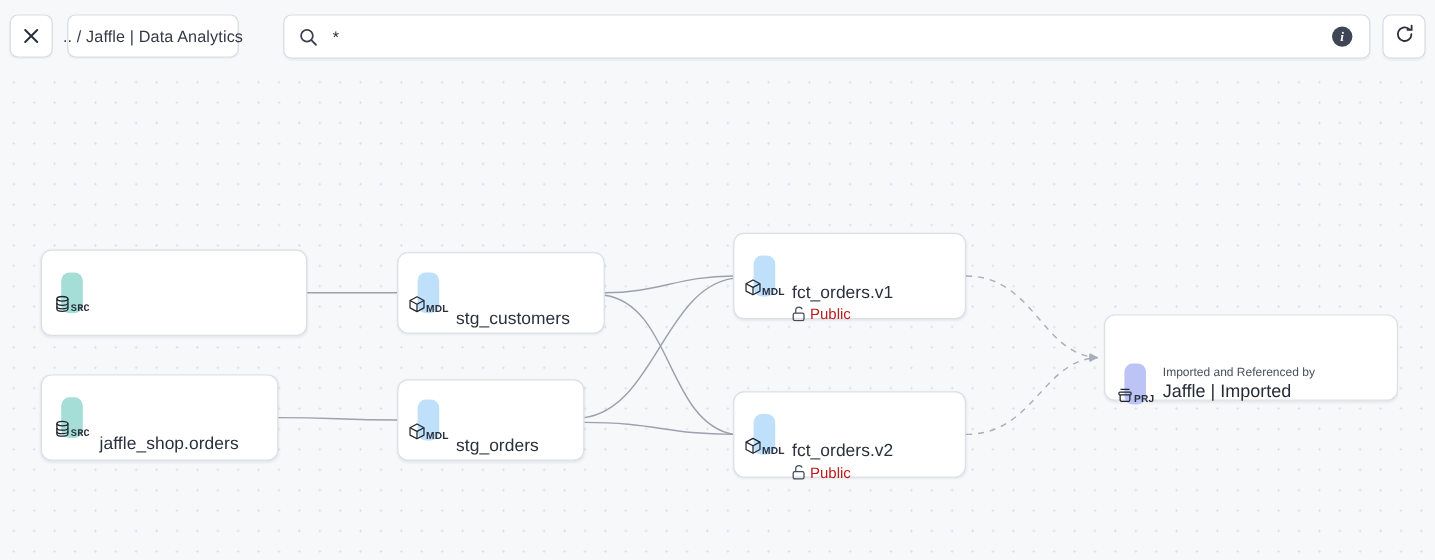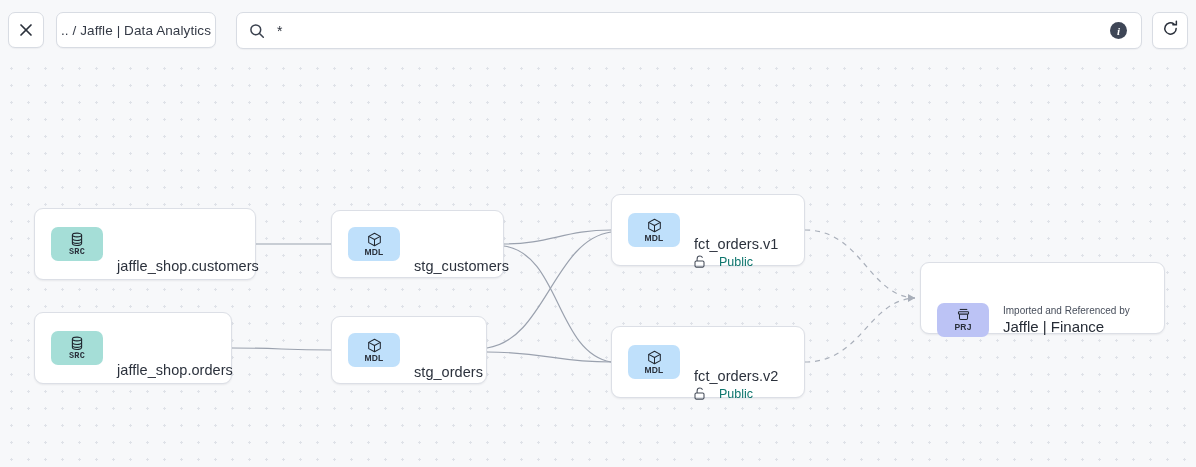--- a/index.html
+++ b/index.html
@@ -42,21 +42,21 @@
     border: 1px solid #d8dce3;
     border-radius: 7px;
     display: flex;
     align-items: center;
     justify-content: center;
     cursor: pointer;
     box-shadow: 0 1px 1px rgba(20,25,40,0.04);
   }
   #close-btn { left: 8px; top: 12px; width: 36px; height: 36px; }
   #breadcrumb-btn {
-    left: 56px; top: 12px; width: 160px; height: 36px;
+    left: 56px; top: 12px; width: 143px; height: 36px;
     font-size: 13.5px; color: #343a46; letter-spacing: .1px;
     white-space: nowrap;
   }
   #search-box {
     position: absolute;
     left: 236px; top: 12px; width: 906px; height: 37px;
     background: #ffffff;
     border: 1px solid #d8dce3;
     border-radius: 7px;
     display: flex;
@@ -100,25 +100,25 @@
     border: 1px solid #dcdfe6;
     border-radius: 9px;
     display: flex;
     align-items: center;
     padding: 0 16px;
     box-shadow: 0 1px 2px rgba(25,30,45,0.07);
     z-index: 3;
     cursor: pointer;
   }
   .badge {
-    width: 52px; height: 34px;
+    width: 18px; height: 34px;
     border-radius: 7px;
     display: flex;
-    flex-direction: column;
-    align-items: center;
+    flex-direction: row;
+    align-items: flex-end;
     justify-content: center;
     flex: 0 0 auto;
     line-height: 1;
   }
   .badge .glyph { height: 15px; display:flex; align-items:center; }
   .badge .tag {
     font-size: 8.5px;
     font-weight: 600;
     letter-spacing: .2px;
     color: #2a303b;
@@ -131,24 +131,24 @@
   .node-body { margin-left: 14px; min-width: 0; margin-top: 44px; }
   .node-title {
     font-size: 14.5px;
     color: #2b313c;
     white-space: nowrap;
     letter-spacing: .05px;
   }
   .node-sub {
     display: flex;
     align-items: center;
-    gap: 14px;
+    gap: 4px;
     margin-top: 3px;
     font-size: 12.5px;
-    color: #0f766e;
+    color: #b91c1c;
     white-space: nowrap;
   }
   .node-kicker {
     font-size: 10px;
     color: #474e5b;
     white-space: nowrap;
   }
   .node-name2 {
     font-size: 15px;
     color: #262c36;
@@ -210,23 +210,20 @@
     <div class="badge badge-src">
       <span class="glyph">
         <svg width="14" height="15" viewBox="0 0 14 15" fill="none" stroke="#20262f" stroke-width="1.1">
           <ellipse cx="7" cy="3" rx="4.6" ry="1.9"></ellipse>
           <path d="M2.4,3 V11.6 C2.4,12.65 4.46,13.5 7,13.5 C9.54,13.5 11.6,12.65 11.6,11.6 V3"></path>
           <path d="M2.4,6.6 C2.4,7.65 4.46,8.5 7,8.5 C9.54,8.5 11.6,7.65 11.6,6.6"></path>
           <path d="M2.4,9.5 C2.4,10.55 4.46,11.4 7,11.4 C9.54,11.4 11.6,10.55 11.6,9.5"></path>
         </svg>
       </span>
       <span class="tag">SRC</span>
-    </div>
-    <div class="node-body">
-      <div class="node-title">jaffle_shop.customers</div>
     </div>
   </div>
 
   <div class="node" id="node-src-orders">
     <div class="badge badge-src">
       <span class="glyph">
         <svg width="14" height="15" viewBox="0 0 14 15" fill="none" stroke="#20262f" stroke-width="1.1">
           <ellipse cx="7" cy="3" rx="4.6" ry="1.9"></ellipse>
           <path d="M2.4,3 V11.6 C2.4,12.65 4.46,13.5 7,13.5 C9.54,13.5 11.6,12.65 11.6,11.6 V3"></path>
           <path d="M2.4,6.6 C2.4,7.65 4.46,8.5 7,8.5 C9.54,8.5 11.6,7.65 11.6,6.6"></path>
@@ -328,21 +325,21 @@
         <svg width="15" height="15" viewBox="0 0 16 16" fill="none" stroke="#20262f" stroke-width="1.1" stroke-linejoin="round">
           <path d="M4,2.6 H12"></path>
           <rect x="2.6" y="5" width="10.8" height="2.6" rx="0.9"></rect>
           <path d="M3.7,7.6 V12.1 C3.7,12.8 4.2,13.3 4.9,13.3 H11.1 C11.8,13.3 12.3,12.8 12.3,12.1 V7.6"></path>
         </svg>
       </span>
       <span class="tag">PRJ</span>
     </div>
     <div class="node-body">
       <div class="node-kicker">Imported and Referenced by</div>
-      <div class="node-name2">Jaffle | Finance</div>
+      <div class="node-name2">Jaffle | Imported</div>
     </div>
   </div>
 
   <div id="toolbar">
 
     <div class="tb-btn" id="close-btn">
       <span>
         <svg class="icon-x" width="14" height="14" viewBox="0 0 14 14" stroke="#2b313c" stroke-width="1.7" stroke-linecap="round">
           <path d="M2,2 L12,12"></path>
           <path d="M12,2 L2,12"></path>

